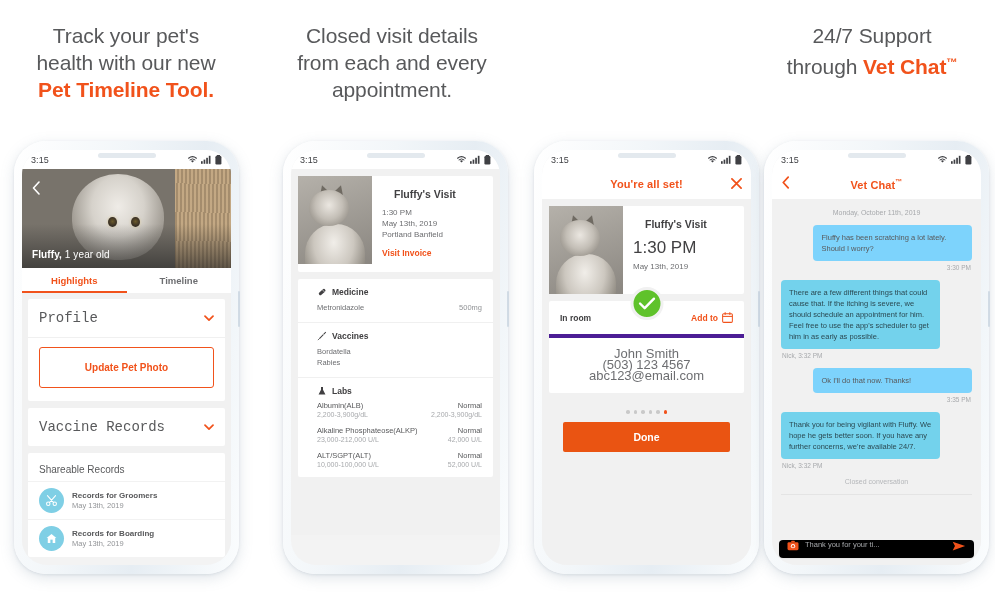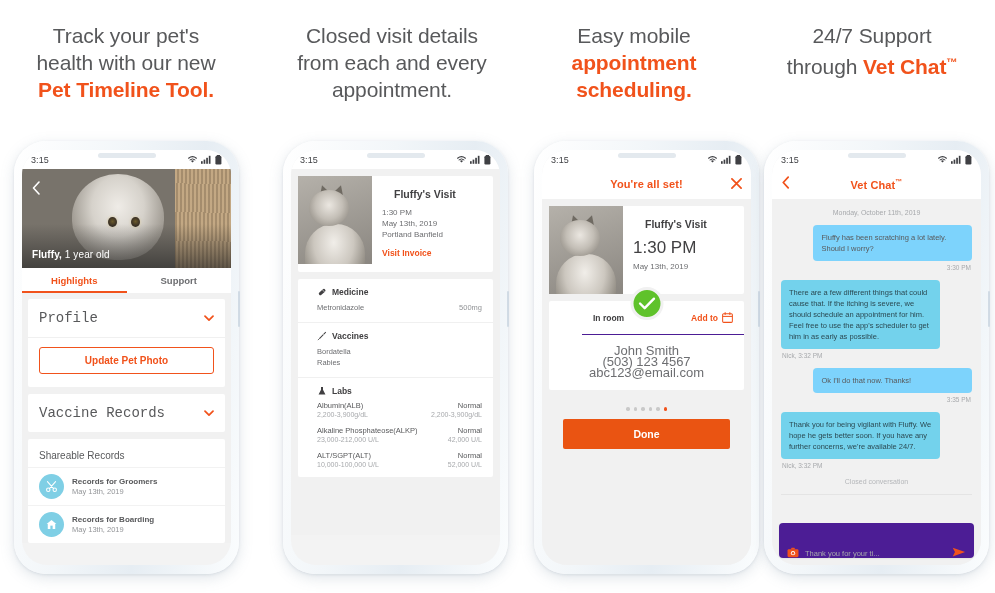--- a/index.html
+++ b/index.html
@@ -150,21 +150,21 @@
     display: flex; align-items: center; justify-content: space-between;
     padding: 11px 11px;
   }
   .row-collapse .label { font-size: 14px; color: #58595b; font-family: Liberation Mono, monospace; }
   .card-photo { padding: 9px 11px 13px 11px; border-top: 1px solid #f0f0f0; }
   .btn-outline {
     display: block; width: 100%;
     border: 1.3px solid #f1521b; color: #f1521b;
     background: #fff; border-radius: 3px;
     font-size: 10px; font-weight: 700; text-align: center;
-    padding: 7px 0; font-family: inherit; cursor: pointer;
+    padding: 14px 0; font-family: inherit; cursor: pointer;
   }
   .share-title { font-size: 10px; color: #58595b; padding: 11px 11px 6px 11px; }
   .share-row {
     display: flex; align-items: center; gap: 8px;
     padding: 6px 11px; border-top: 1px solid #f2f2f2;
   }
   .share-row:first-of-type { border-top: none; }
   .circ-icon {
     width: 25px; height: 25px; border-radius: 50%;
     background: #7fcfe5; display: flex; align-items: center; justify-content: center;
@@ -215,21 +215,21 @@
   
   .p3-body { background: #f1f1f1; padding: 7px 7px 0 7px; position: relative; height: calc(100% - 49px); }
   .check-badge {
     position: absolute; left: 50%; transform: translateX(-50%);
     top: 88px; width: 33px; height: 33px; border-radius: 50%;
     background: #5fc22b; border: 3px solid #f1f1f1;
     display: flex; align-items: center; justify-content: center; z-index: 4;
   }
   .inroom-row {
     display: flex; align-items: center; justify-content: space-between;
-    padding: 11px 11px; border-bottom: 1px solid #4c1d95; margin-left: 33px;
+    padding: 11px 11px; border-bottom: 4px solid #4c1d95;
   }
   .inroom-row .lbl { font-size: 8.5px; font-weight: 700; color: #414042; }
   .addto { display: flex; align-items: center; gap: 4px; font-size: 8.5px; color: #f1521b; font-weight: 700; }
   .addr { padding: 10px 11px 11px 11px; border-bottom: 1px solid #efefef; }
   .addr b { display: block; font-size: 8.5px; color: #414042; font-weight: 700; margin-bottom: 3px; }
   .addr p { font-size: 7.5px; color: #6d6e71; line-height: 11px; }
   .contact { padding: 10px 11px 12px 11px; }
   .contact p { font-size: 13px; color: #6d6e71; line-height: 11px; text-align: center; }
   .dots { display: flex; justify-content: center; gap: 4px; padding: 10px 0 8px 0; }
   .dot { width: 3.5px; height: 3.5px; border-radius: 50%; background: #c9c9c9; }
@@ -253,44 +253,40 @@
   .meta { font-size: 6.5px; color: #a7a9ac; margin: 3px 1px 9px 1px; }
   .meta.right { text-align: right; }
   .meta.left { text-align: left; }
   .closed {
     text-align: center; font-size: 7px; color: #b5b7ba;
     margin-top: 4px; padding-bottom: 9px;
     border-bottom: 1px solid #e4e4e4;
   }
   .chat-input-wrap { position: absolute; left: 0; right: 0; bottom: 7px; padding: 0 7px; }
   .chat-input {
-    background: #4c1d95; border-radius: 4px; height: 35px;
-    display: flex; align-items: flex-end; gap: 6px; padding: 0 8px;
+    background: #000000; border-radius: 4px; height: 18px;
+    display: flex; align-items: flex-start; gap: 6px; padding: 0 8px;
     box-shadow: 0 1px 2px rgba(0,0,0,.06);
   }
   .chat-input .ph { flex: 1; font-size: 7.5px; color: #a7a9ac; }
 </style>
 </head>
 <body>
 
 <div class="stage">
 
   <div class="headline hl1">
     <span class="normal">Track your pet's</span><br>
     <span class="normal">health with our new</span><br>
     <span class="accent">Pet Timeline Tool.</span>
   </div>
   <div class="headline hl2">
     <span class="normal">Closed visit details</span><br>
     <span class="normal">from each and every</span><br>
     <span class="normal">appointment.</span>
-  </div>
-  <div class="headline hl3">
-    <span class="normal">Easy mobile</span><br>
-    <span class="accent">appointment scheduling.</span>
   </div>
   <div class="headline hl4">
     <span class="normal">24/7 Support</span><br>
     <span class="normal">through </span><span class="accent">Vet Chat</span><sup class="tm accent">™</sup>
   </div>
 
   <div class="phone p1">
     <div class="screen">
       <div class="notch"></div>
 
@@ -332,21 +328,21 @@
         <div class="hero-caption">
           <b>Fluffy,</b><span> 1 year old</span>
         </div>
       </div>
 
       <div class="tabs">
         <div class="tab active">
             <span>Highlights</span>
           </div>
         <div class="tab">
-            <span>Support</span>
+            <span>Timeline</span>
           </div>
       </div>
 
       <div class="p1-body">
         <div class="card">
           <div class="row-collapse">
             <span class="label">Profile</span>
             <svg width="10" height="7" viewBox="0 0 10 7">
                 <path d="M1 1.2 L5 5.2 L9 1.2" stroke="#f1521b" stroke-width="1.7" fill="none" stroke-linecap="round" stroke-linejoin="round"></path>
               </svg>

